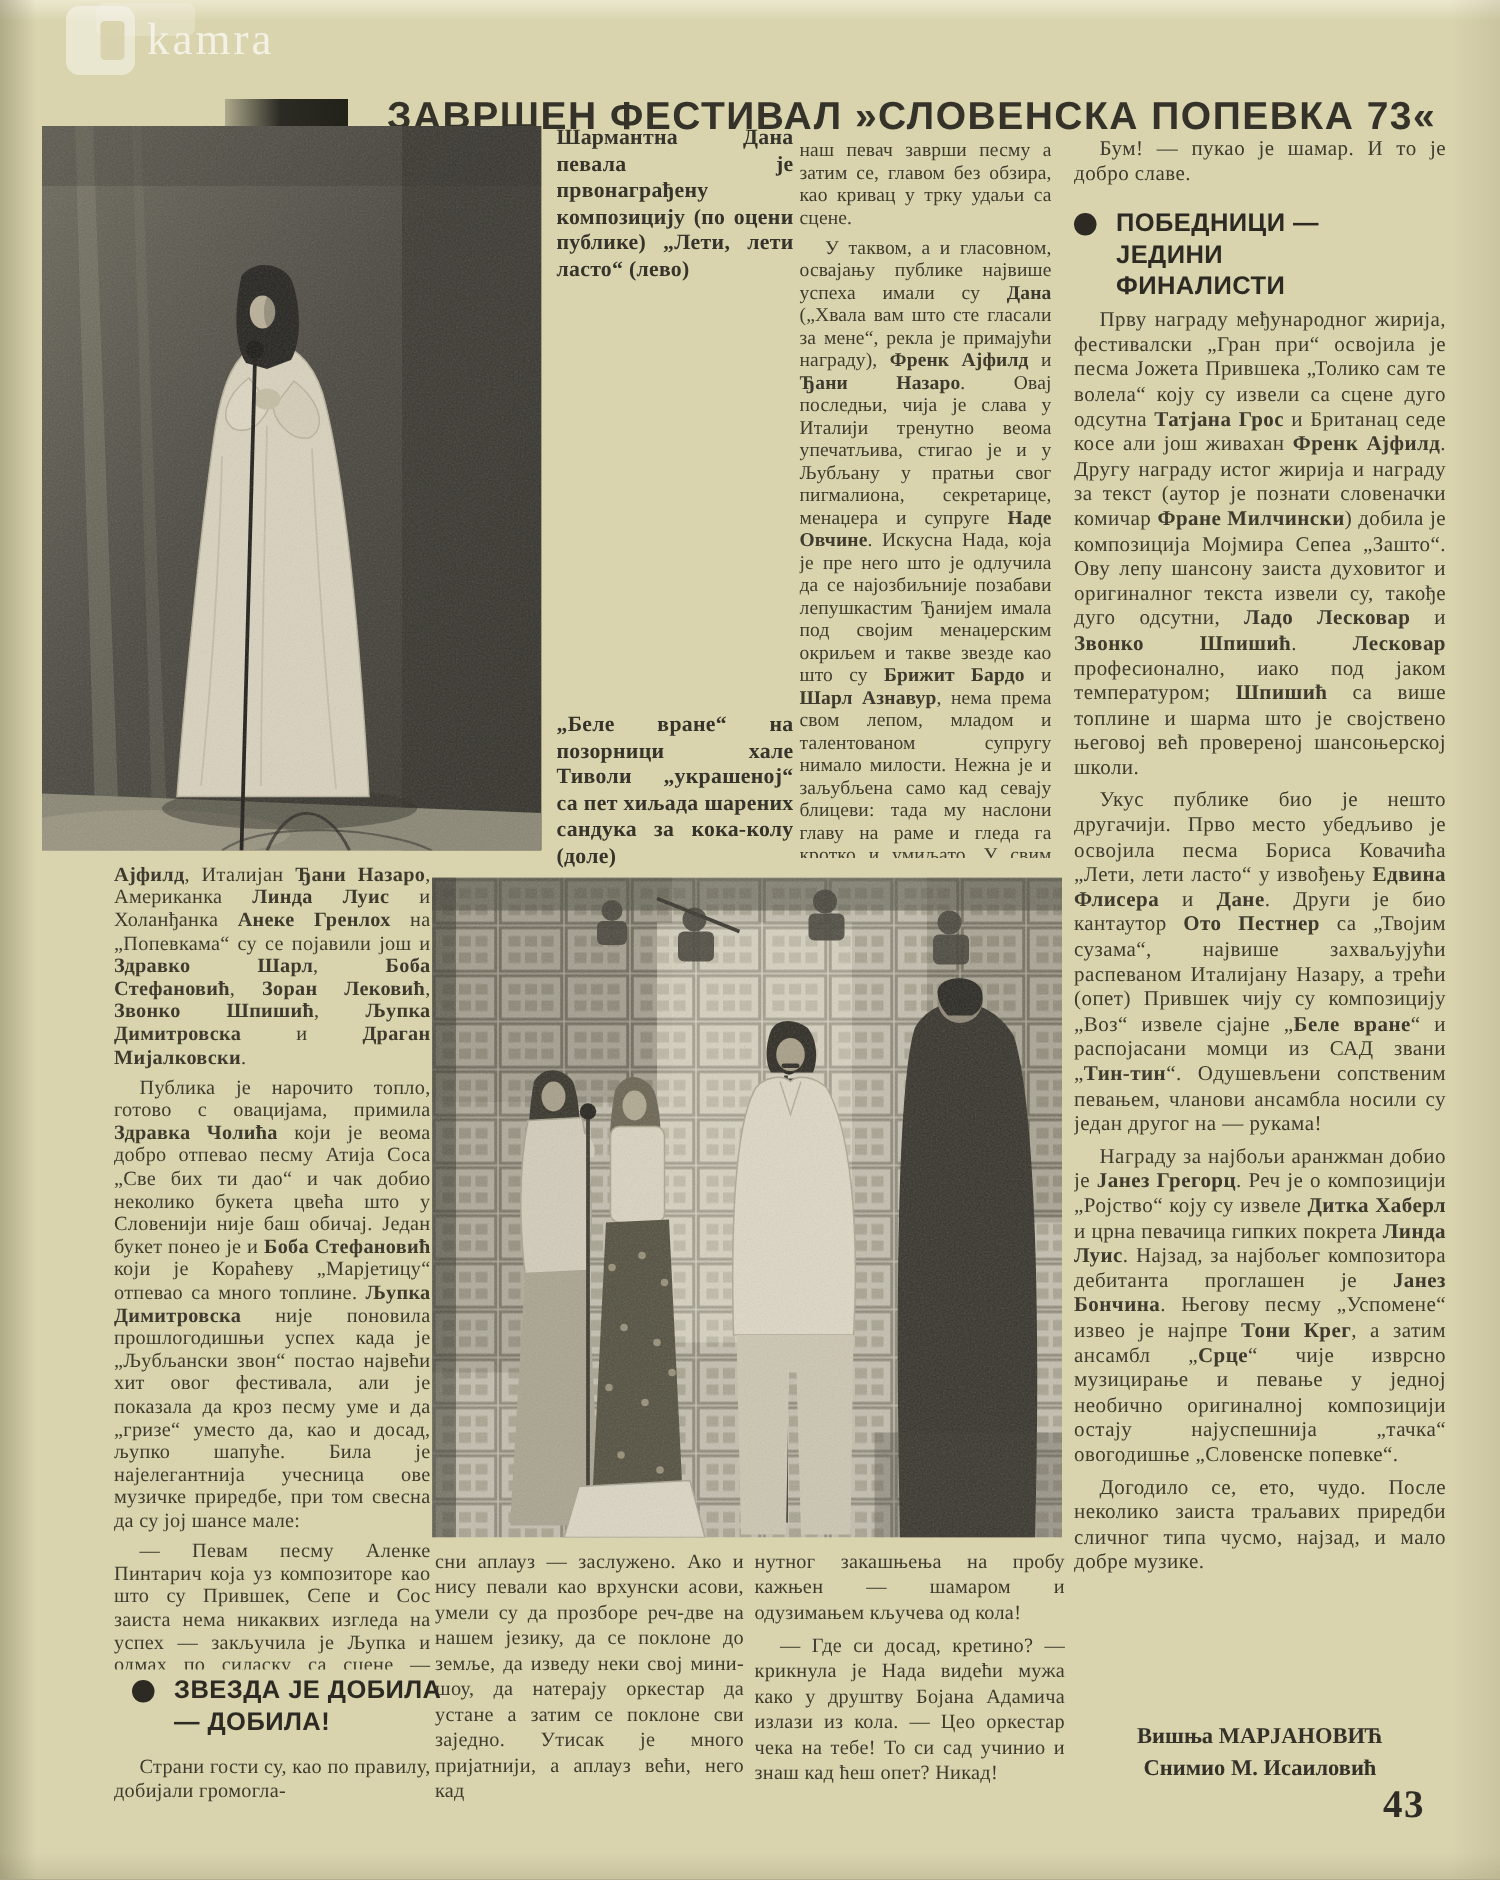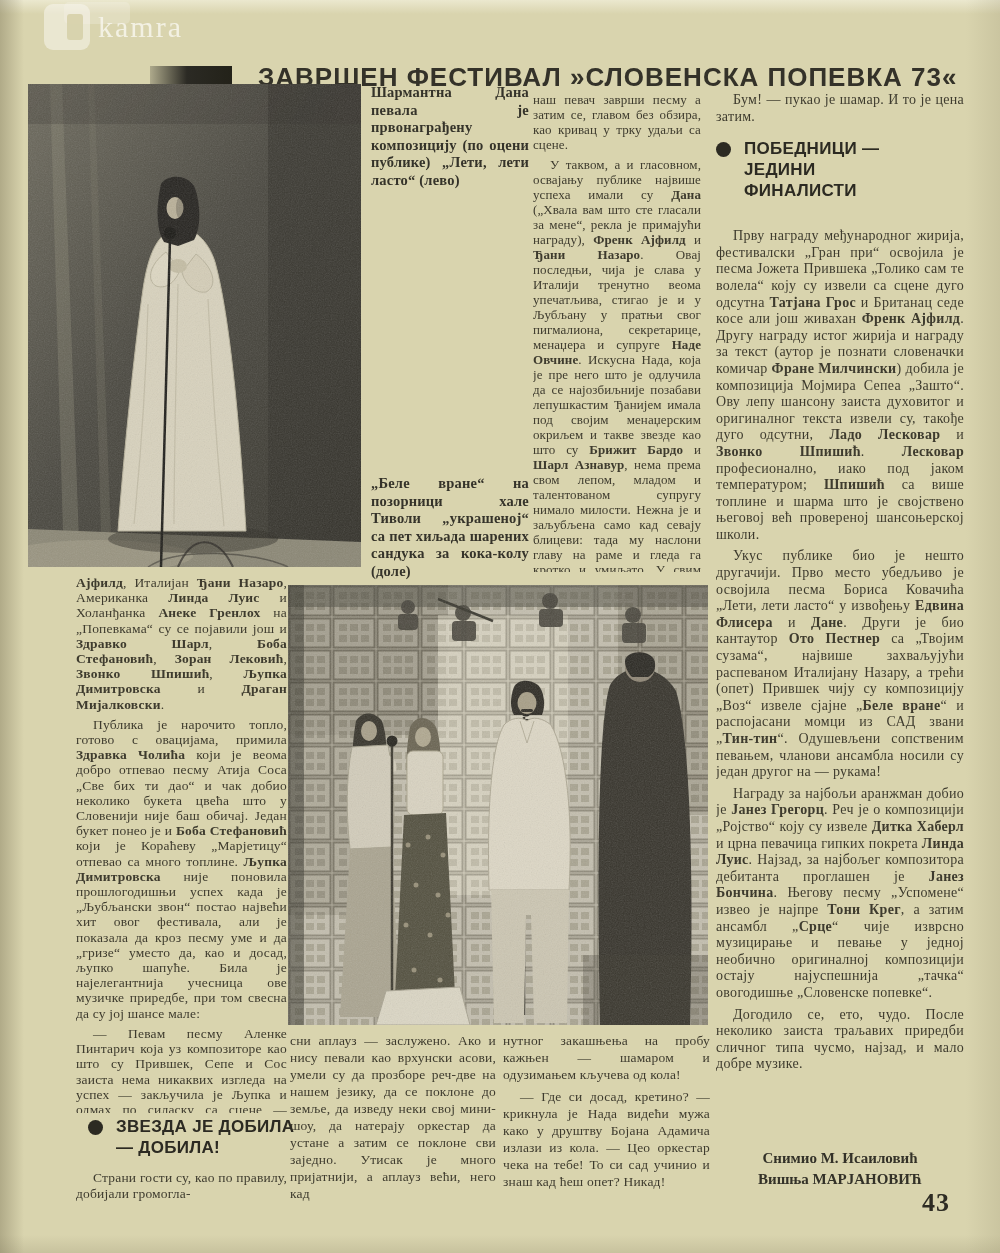--- a/index.html
+++ b/index.html
@@ -37,21 +37,21 @@
   .col-right{left:716px;top:92px;width:248px;height:1052px;font:14px/16.6px "Liberation Serif",serif;letter-spacing:.3px;}
   .col-left{left:76px;top:575px;width:211px;height:538px;font:13.5px/15.2px "Liberation Serif",serif;letter-spacing:.2px;}
   .col-a{left:290px;top:1032px;width:206px;height:200px;font:13.5px/17px "Liberation Serif",serif;letter-spacing:.2px;}
   .col-b{left:503px;top:1032px;width:207px;height:210px;font:13.5px/17px "Liberation Serif",serif;letter-spacing:.2px;}
   .tcol p{margin:0 0 5px;text-indent:17px;}
   .tcol p.cont{text-indent:0;}
   
   .sec{position:relative;padding-left:28px;}
   .sec .dot{position:absolute;left:0;top:4px;width:15px;height:15px;border-radius:50%;background:#2c2a22;}
   .sec .line{font:700 17px/21px "Liberation Sans",sans-serif;color:#2c2a22;letter-spacing:.3px;text-align:left;}
-  .sec-flow{margin:13px 0 27px;}
+  .sec-flow{margin:13px 0 5px;}
   .sec-left{position:absolute;left:88px;top:1116px;width:240px;}
   .after-left{position:absolute;left:76px;top:1170px;width:211px;font:13.5px/15.5px "Liberation Serif",serif;
     letter-spacing:.2px;text-align:justify;}
   .after-left p{margin:0;text-indent:17px;}
   
   .byline{position:absolute;left:716px;top:1148px;width:248px;text-align:center;
     font:700 15px/21px "Liberation Serif",serif;color:#333128;}
   .pageno{position:absolute;left:922px;top:1190px;font:700 26px/26px "Liberation Serif",serif;
     letter-spacing:1px;color:#2e2c24;}
   b{font-weight:700;}
@@ -112,21 +112,21 @@
 
   <div class="tcol col-mid">
     <p class="cont">наш певач заврши песму а затим се, главом без обзира, као кривац у трку удаљи са сцене.</p>
     <p>У таквом, а и гласовном, освајању публике највише успеха имали су <b>Дана</b> („Хвала вам што сте гласали за мене“, рекла је примајући награду), <b>Френк <b>Ајфилд</b></b> и <b>Ђани Назаро</b>. Овај последњи, чија је слава у Италији тренутно веома упечатљива, стигао је и у Љубљану у пратњи свог пигмалиона, секретарице, менаџера и супруге <b>Наде Овчине</b>. Искусна Нада, која је пре него што је одлучила да се најозбиљније позабави лепушкастим Ђанијем имала под својим менаџерским окриљем и такве звезде као што су <b>Брижит Бардо</b> и <b>Шарл Азнавур</b>, нема према свом лепом, младом и талентованом супругу нимало милости. Нежна је и заљубљена само кад севају блицеви: тада му наслони главу на раме и гледа га кротко и умиљато. У свим другим приликама — јао!</p>
 
   </div>
 
   <div class="caption cap2">„Беле вране“ на позорници хале Тиволи „украшеној“ са пет хиљада шарених сандука за кока-колу (доле)</div>
 
   <div class="tcol col-right">
-    <p>Бум! — пукао је шамар. И то је цена затим.</p>
+    <p>Бум! — пукао је шамар. И то је добро славе.</p>
     <div class="sec sec-flow">
       <span class="dot"></span>
       <div class="line">ПОБЕДНИЦИ —</div>
       <div class="line">ЈЕДИНИ</div>
       <div class="line">ФИНАЛИСТИ</div>
     </div>
     <p>Прву награду међународног жирија, фестивалски „Гран при“ освојила је песма Јожета Прившека „Толико сам те волела“ коју су извели са сцене дуго одсутна <b>Татјана Грос</b> и Британац седе косе али још живахан <b>Френк <b>Ајфилд</b></b>. Другу награду истог жирија и награду за текст (аутор је познати словеначки комичар <b>Фране Милчински</b>) добила је композиција Мојмира Сепеа „Зашто“. Ову лепу шансону заиста духовитог и оригиналног текста извели су, такође дуго одсутни, <b>Ладо <b>Лесковар</b></b> и <b>Звонко <b>Шпишић</b></b>. <b>Лесковар</b> професионално, иако под јаком температуром; <b>Шпишић</b> са више топлине и шарма што је својствено његовој већ провереној шансоњерској школи.</p>
     <p>Укус публике био је нешто другачији. Прво место убедљиво је освојила песма Бориса Ковачића „Лети, лети ласто“ у извођењу <b>Едвина Флисера</b> и <b>Дане</b>. Други је био кантаутор <b>Ото Пестнер</b> са „Твојим сузама“, највише захваљујући распеваном Италијану Назару, а трећи (опет) Прившек чију су композицију „Воз“ извеле сјајне „<b>Беле вране</b>“ и распојасани момци из САД звани „<b>Тин-тин</b>“. Одушевљени сопственим певањем, чланови ансамбла носили су један другог на — рукама!</p>
     <p>Награду за најбољи аранжман добио је <b>Јанез Грегорц</b>. Реч је о композицији „Ројство“ коју су извеле <b>Дитка Хаберл</b> и црна певачица гипких покрета <b>Линда Луис</b>. Најзад, за најбољег композитора дебитанта проглашен је <b>Јанез Бончина</b>. Његову песму „Успомене“ извео је најпре <b>Тони Крег</b>, а затим ансамбл „<b>Срце</b>“ чије изврсно музицирање и певање у једној необично оригиналној композицији остају најуспешнија „тачка“ овогодишње „Словенске попевке“.</p>
     <p>Догодило се, ето, чудо. После неколико заиста траљавих приредби сличног типа чусмо, најзад, и мало добре музике.</p>
@@ -251,18 +251,18 @@
   <div class="sec sec-left">
     <span class="dot"></span>
     <div class="line">ЗВЕЗДА ЈЕ ДОБИЛА</div>
     <div class="line">— ДОБИЛА!</div>
   </div>
   <div class="after-left">
     <p>Страни гости су, као по правилу, добијали громогла-</p>
   </div>
 
   <div class="byline">
+    <div>Вишња МАРЈАНОВИЋ</div>
     <div>Снимио М. Исаиловић</div>
-    <div>Вишња МАРЈАНОВИЋ</div>
   </div>
   <div class="pageno">43</div>
 
 </div>
 
 </body></html>

